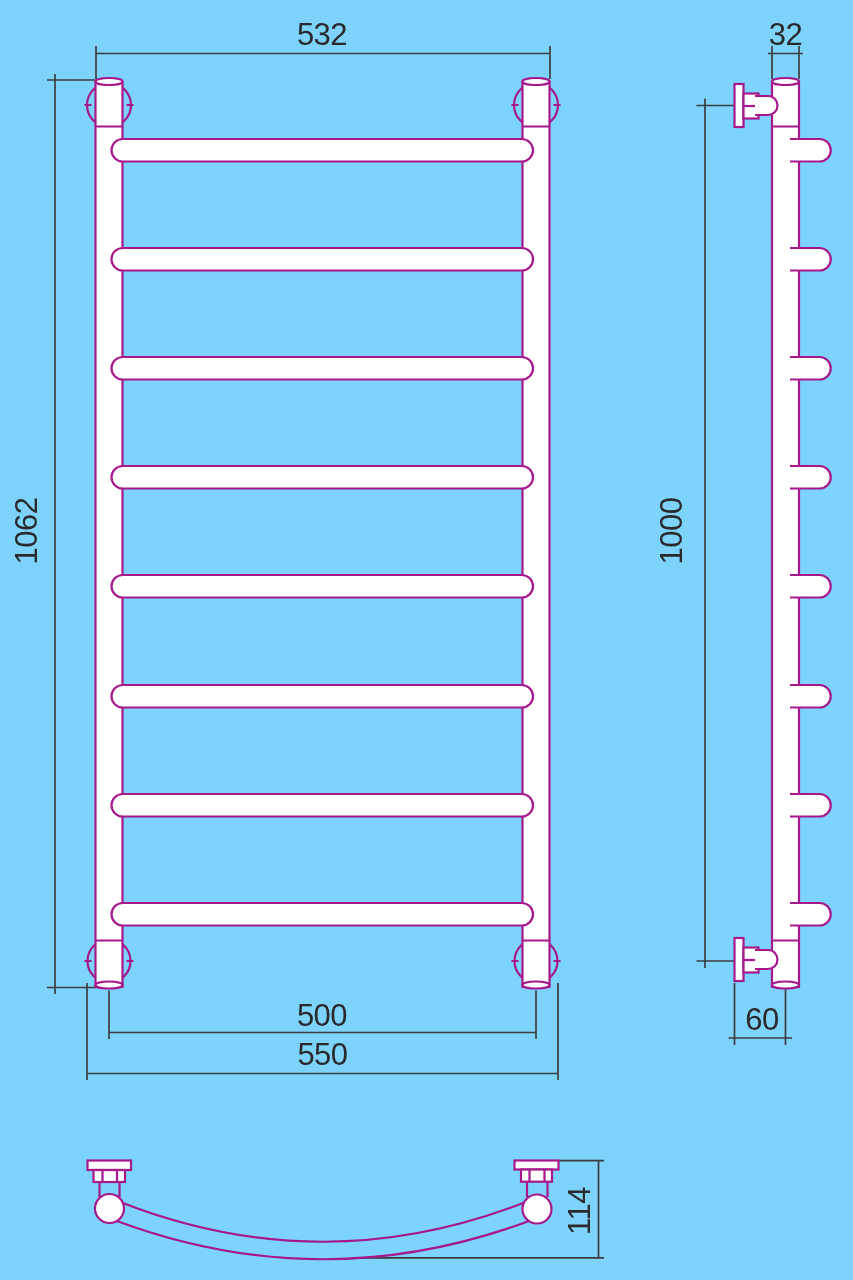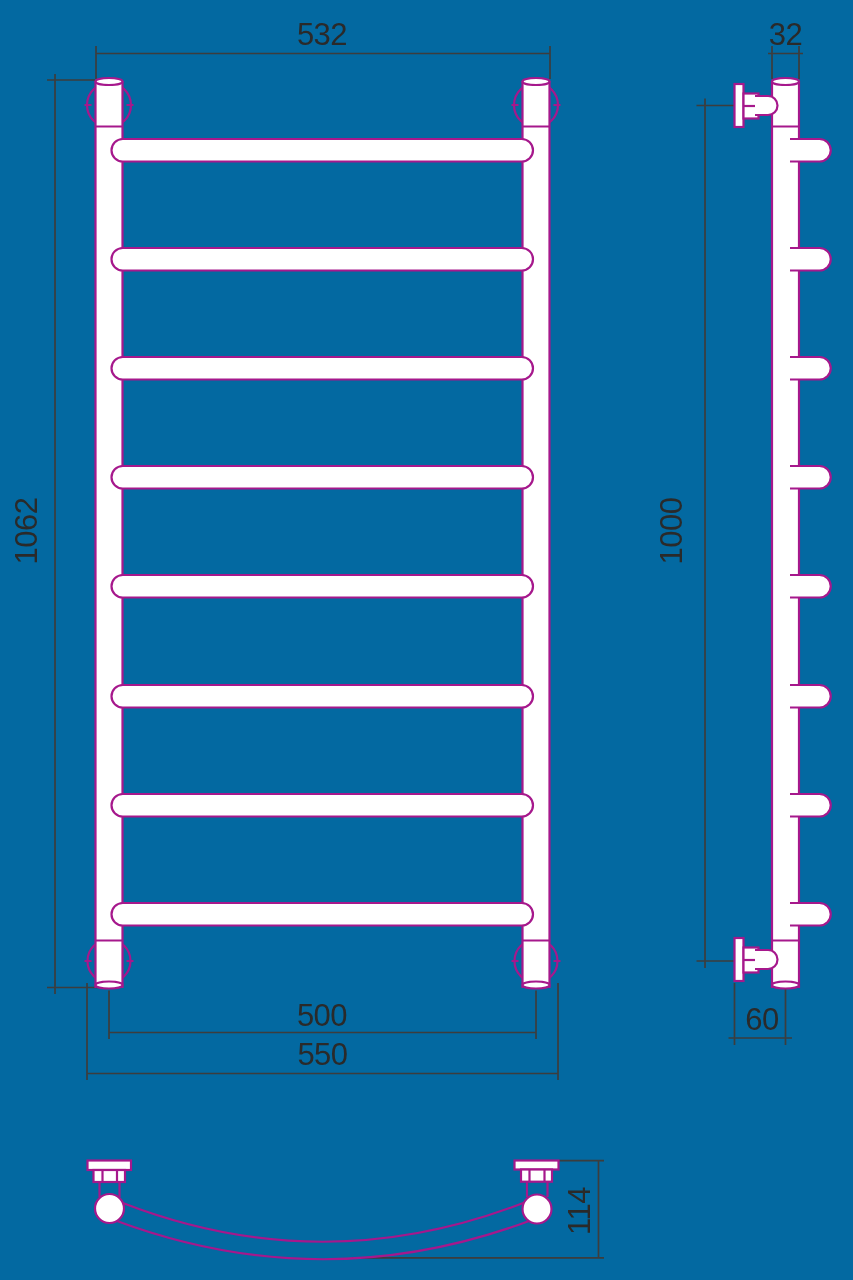--- a/index.html
+++ b/index.html
@@ -1,16 +1,16 @@
 <!DOCTYPE html>
 <html><head>
 <meta charset="utf-8">
 <style>
   html,body{margin:0;padding:0;background:#ffffff;}
-  .stage{position:relative;width:853px;height:1280px;background:#0369a1;overflow:hidden;}
+  .stage{position:relative;width:853px;height:1280px;background:#7dd3fc;overflow:hidden;}
   svg{display:block;}
   text{font-family:"Liberation Sans","DejaVu Sans",sans-serif;font-size:31px;letter-spacing:-0.5px;}
   .dim-label{font-weight:400;}
 </style>
 </head>
 <body>
 
 <div class="stage">
 <svg width="853" height="1280" viewBox="0 0 853 1280">
 

